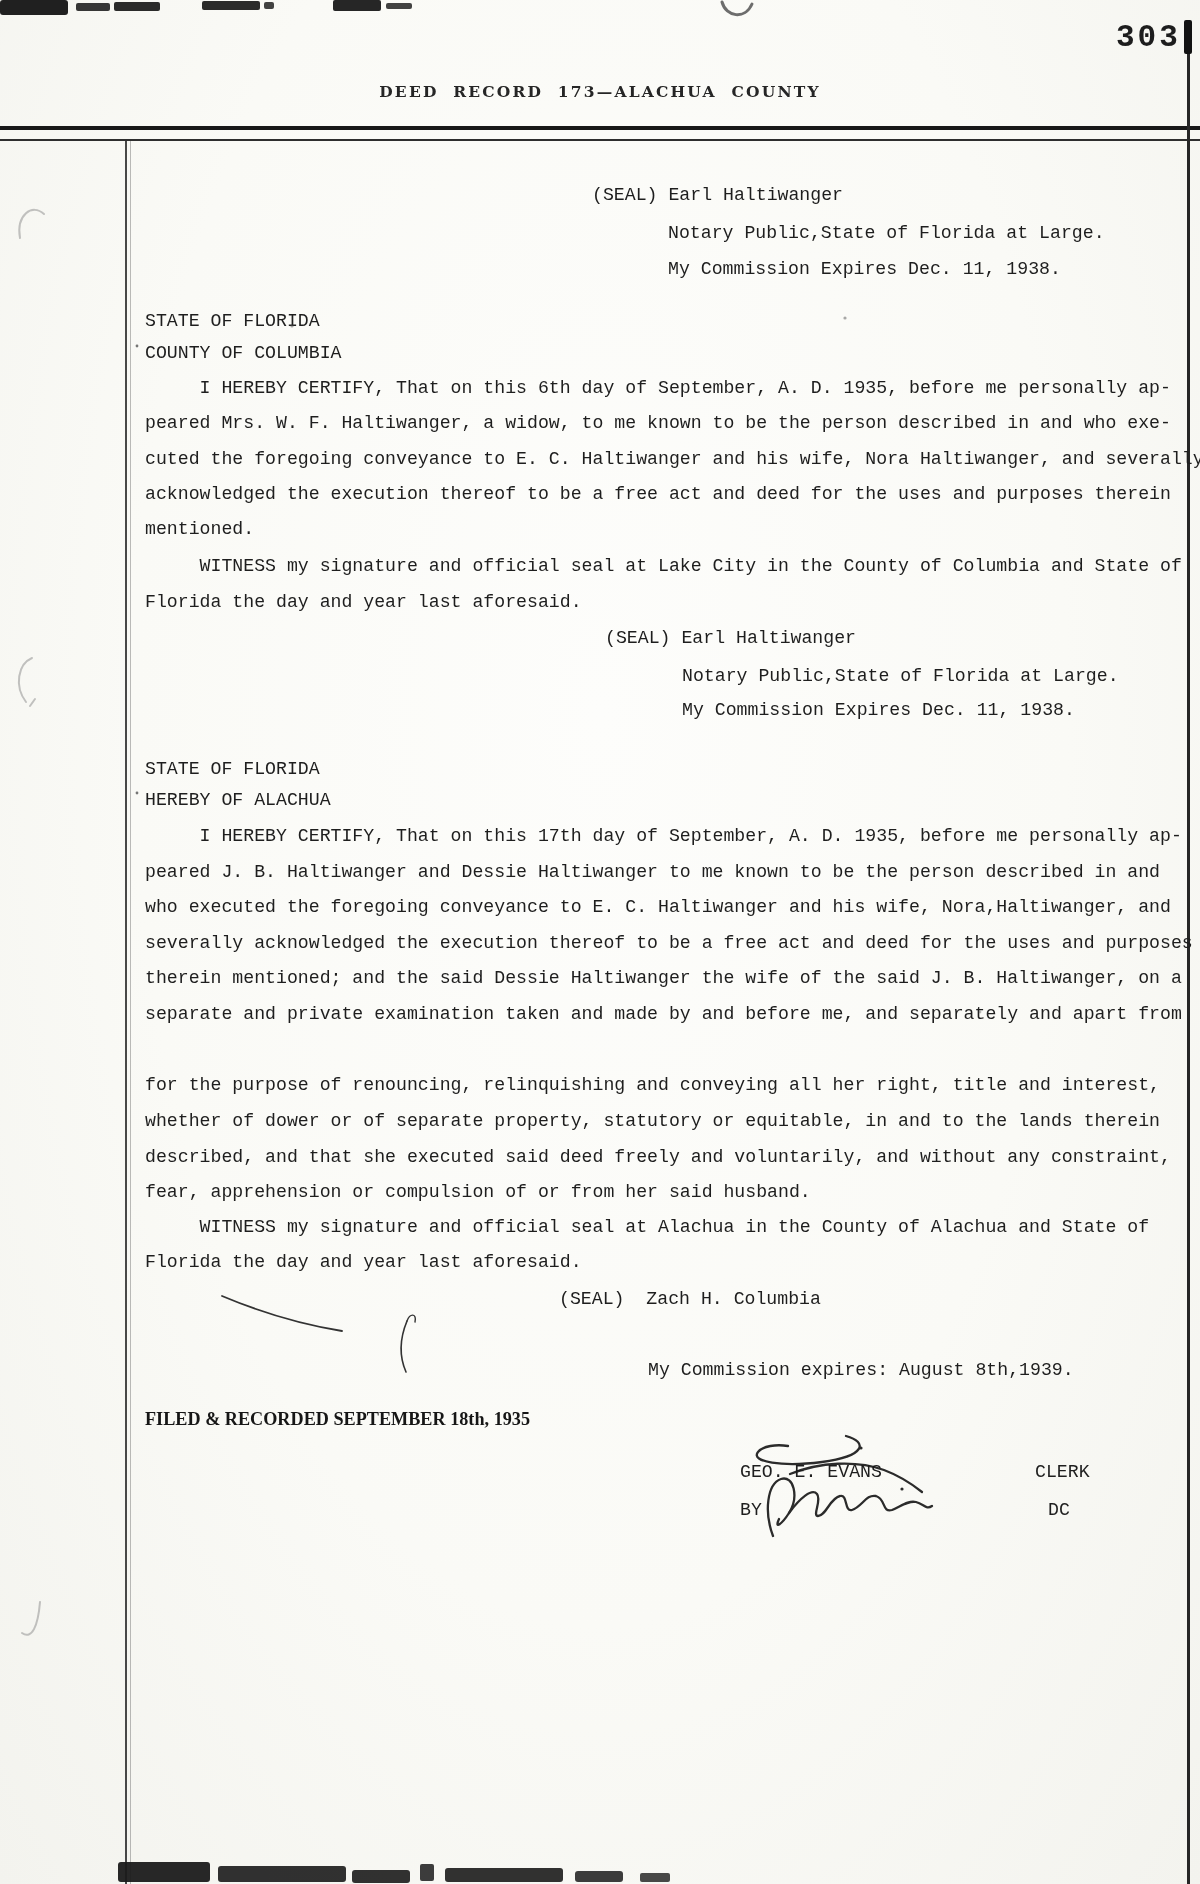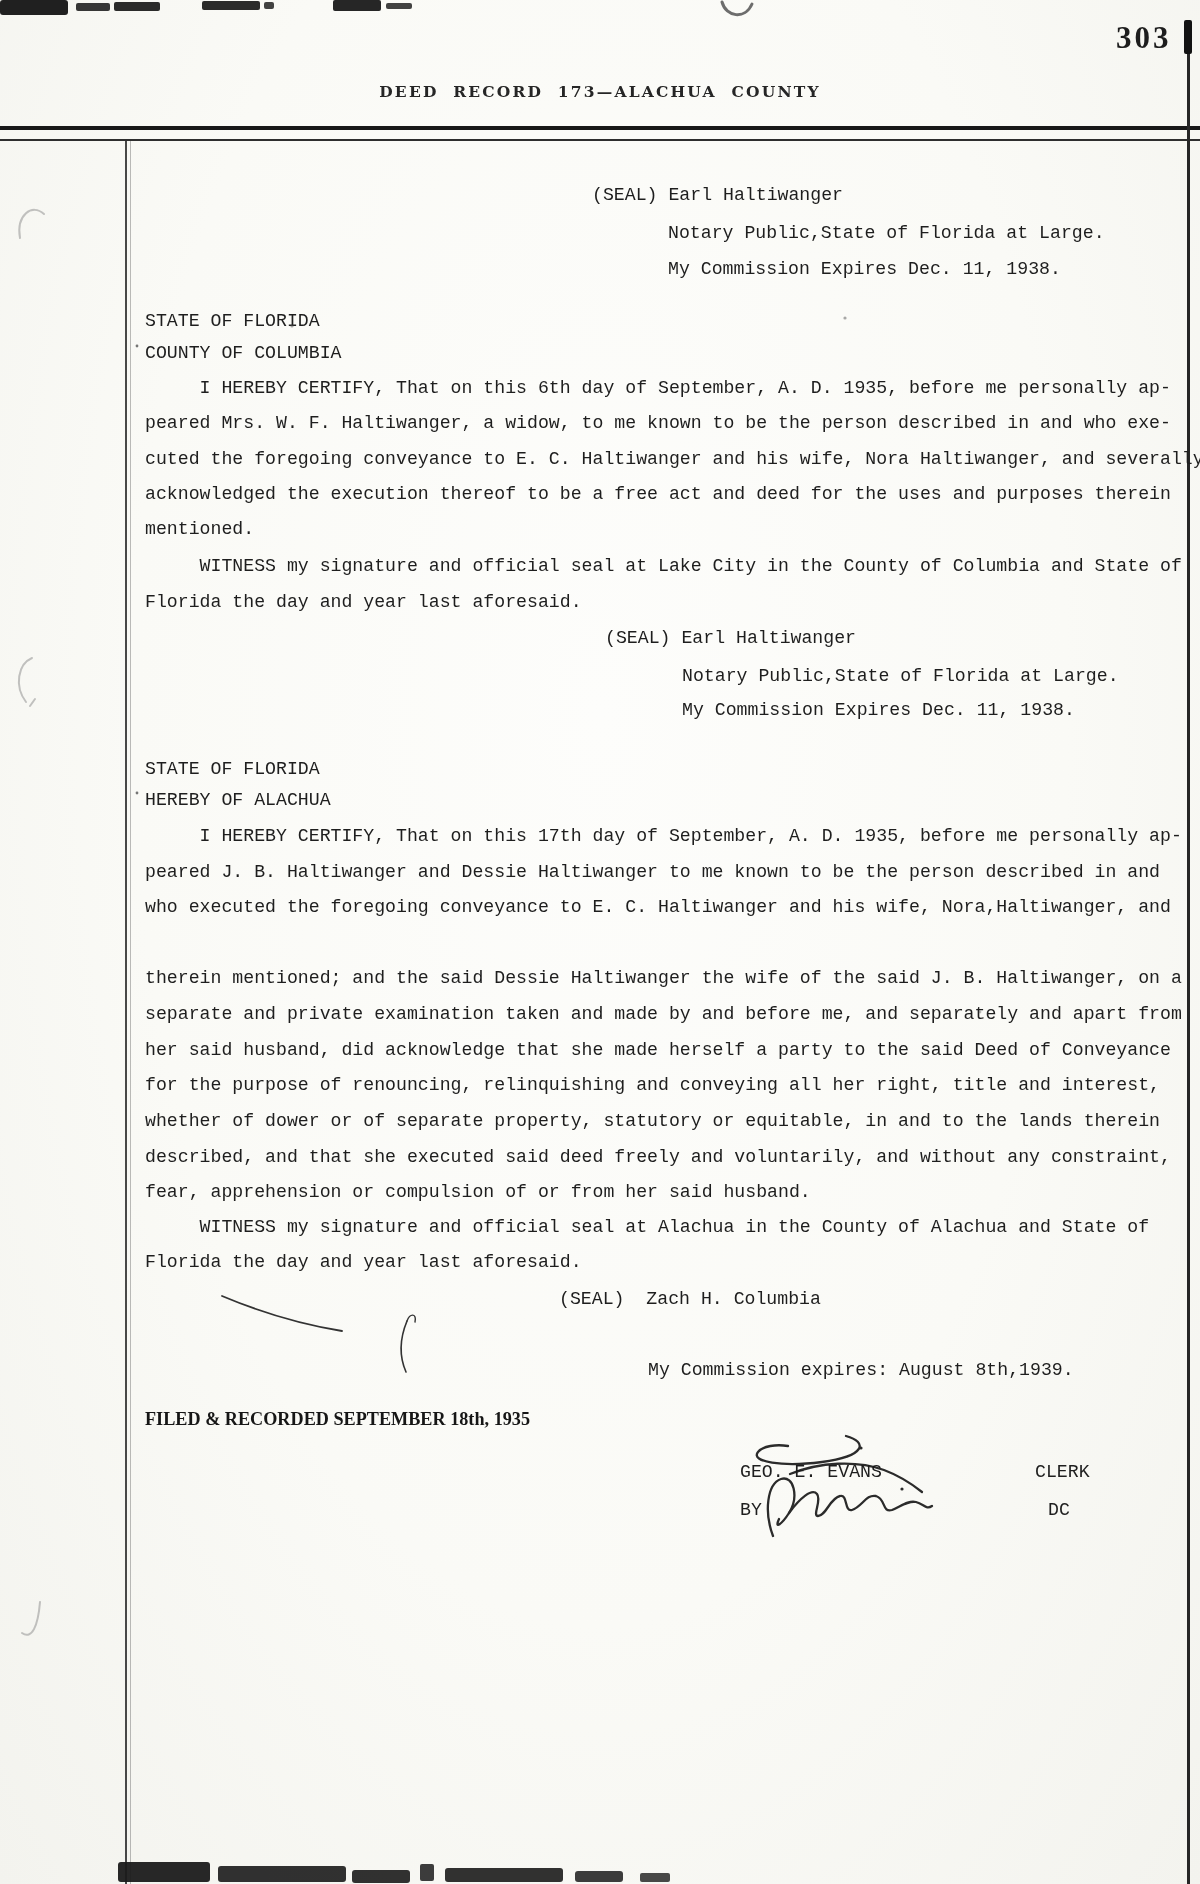--- a/index.html
+++ b/index.html
@@ -30,21 +30,21 @@
     font-size:15.5px;
     letter-spacing:2.2px;
     word-spacing:7px;
     color:#262626;
     white-space:pre;
     margin-top:12px;
   }
   .page-number{
     position:absolute;
     left:1116px;top:20px;
-    font-family:Liberation Serif, serif;
+    font-family:Liberation Mono, monospace;
     font-weight:700;
     font-size:31px;
     letter-spacing:3px;
     color:#1d1d1d;
   }
   .hrule1{position:absolute;left:0;top:126px;width:1200px;height:4px;background:#181818;}
   .hrule2{position:absolute;left:0;top:139px;width:1200px;height:2px;background:#2e2e2e;}
   .vleft{position:absolute;left:125px;top:141px;width:2px;height:1743px;background:#343434;opacity:.9;}
   .vleft2{position:absolute;left:130px;top:141px;width:1px;height:1743px;background:#6a6a6a;opacity:.45;}
   .vright{position:absolute;left:1187px;top:24px;width:3px;height:1860px;background:#262626;}
@@ -82,23 +82,23 @@
 
   <div class="t" style="left:605px;top:627px">(SEAL) Earl Haltiwanger</div>
   <div class="t" style="left:682px;top:665px">Notary Public,State of Florida at Large.</div>
   <div class="t" style="left:682px;top:699px">My Commission Expires Dec. 11, 1938.</div>
 
   <div class="t" style="left:145px;top:758px">STATE OF FLORIDA</div>
   <div class="t" style="left:145px;top:789px">HEREBY OF ALACHUA</div>
   <div class="t" style="left:145px;top:825px">     I HEREBY CERTIFY, That on this 17th day of September, A. D. 1935, before me personally ap-</div>
   <div class="t" style="left:145px;top:861px">peared J. B. Haltiwanger and Dessie Haltiwanger to me known to be the person described in and</div>
   <div class="t" style="left:145px;top:896px">who executed the foregoing conveyance to E. C. Haltiwanger and his wife, Nora,Haltiwanger, and</div>
+  <div class="t" style="left:145px;top:932px">severally acknowledged the execution thereof to be a free act and deed for the uses and purposes</div>
   <div class="t" style="left:145px;top:967px">therein mentioned; and the said Dessie Haltiwanger the wife of the said J. B. Haltiwanger, on a</div>
   <div class="t" style="left:145px;top:1003px">separate and private examination taken and made by and before me, and separately and apart from</div>
-  <div class="t" style="left:145px;top:1039px">her said husband, did acknowledge that she made herself a party to the said Deed of Conveyance</div>
   <div class="t" style="left:145px;top:1074px">for the purpose of renouncing, relinquishing and conveying all her right, title and interest,</div>
   <div class="t" style="left:145px;top:1110px">whether of dower or of separate property, statutory or equitable, in and to the lands therein</div>
   <div class="t" style="left:145px;top:1146px">described, and that she executed said deed freely and voluntarily, and without any constraint,</div>
   <div class="t" style="left:145px;top:1181px">fear, apprehension or compulsion of or from her said husband.</div>
   <div class="t" style="left:145px;top:1216px">     WITNESS my signature and official seal at Alachua in the County of Alachua and State of</div>
   <div class="t" style="left:145px;top:1251px">Florida the day and year last aforesaid.</div>
 
   <div class="t" style="left:559px;top:1288px">(SEAL)  Zach H. Columbia</div>
   <div class="t" style="left:648px;top:1359px">My Commission expires: August 8th,1939.</div>
 

